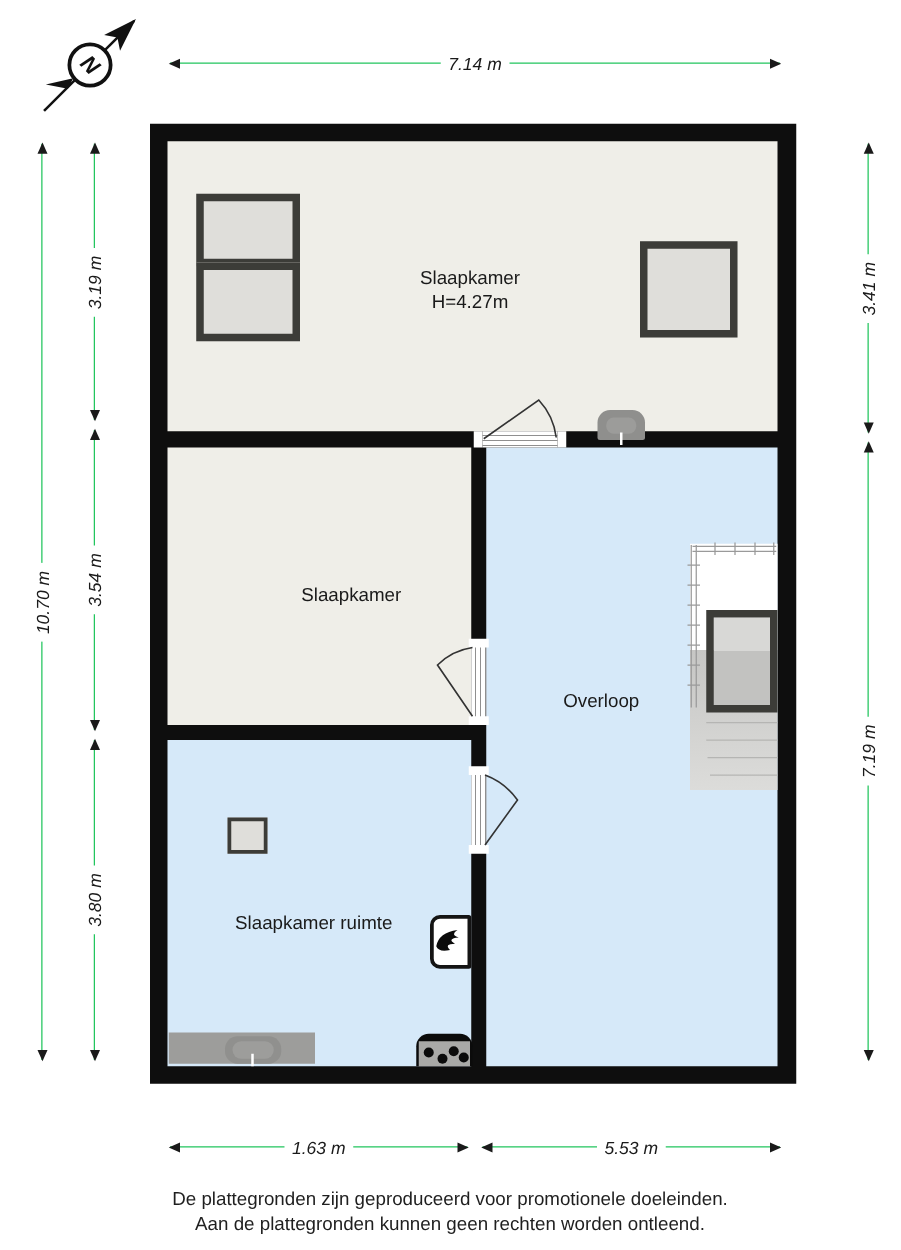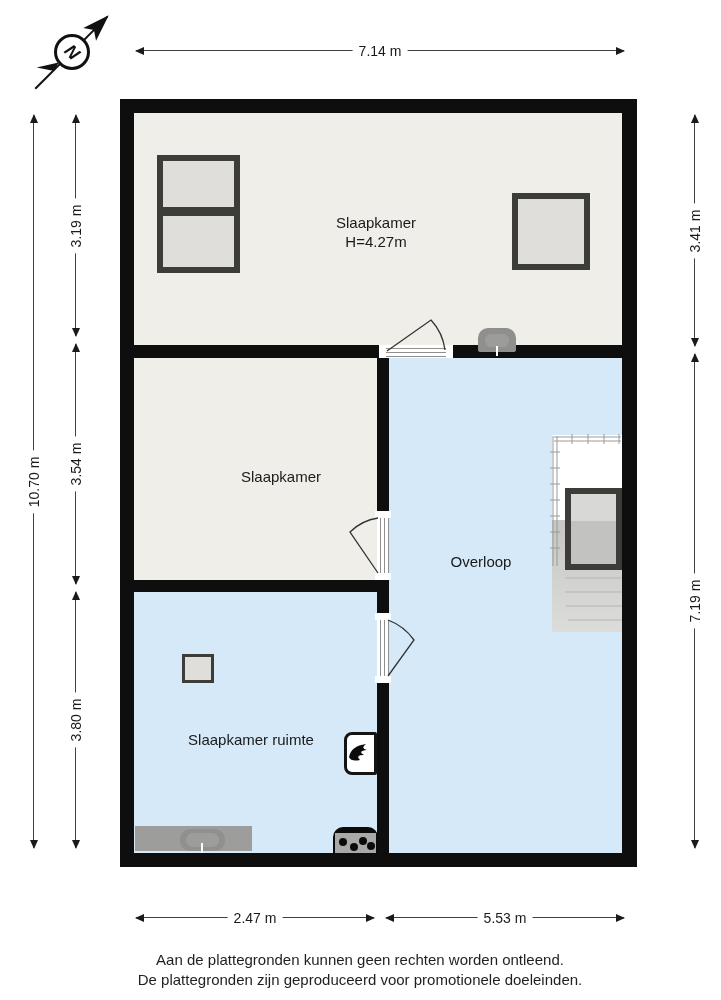--- a/index.html
+++ b/index.html
@@ -56,21 +56,21 @@
 
   
   .rlabel{position:absolute;transform:translate(-50%,-50%);font-size:15px;line-height:19px;
           color:#1a1a1a;white-space:nowrap;text-align:center;}
   .lbl-sk1 {left:376px;top:232px;}
   .lbl-sk2 {left:281px;top:476px;}
   .lbl-ovl {left:481px;top:561px;}
   .lbl-tech{left:251px;top:739px;}
 
   
-  .dim{position:absolute;background:#404040;}
+  .dim{position:absolute;background:#22c55e;font-style:italic;}
   .dim.h{height:1px;} .dim.v{width:1px;}
   .dim::before,.dim::after{content:"";position:absolute;width:0;height:0;}
   .dim.h::before{left:-1px;top:-3.5px;border-top:4px solid transparent;
                  border-bottom:4px solid transparent;border-right:9px solid #1a1a1a;}
   .dim.h::after {right:-1px;top:-3.5px;border-top:4px solid transparent;
                  border-bottom:4px solid transparent;border-left:9px solid #1a1a1a;}
   .dim.v::before{top:-1px;left:-3.5px;border-left:4px solid transparent;
                  border-right:4px solid transparent;border-bottom:9px solid #1a1a1a;}
   .dim.v::after {bottom:-1px;left:-3.5px;border-left:4px solid transparent;
                  border-right:4px solid transparent;border-top:9px solid #1a1a1a;}
@@ -162,29 +162,29 @@
   <div class="dim v" id="dim-l3">
     <span class="dlabel">3.80 m</span>
   </div>
   <div class="dim v" id="dim-r1">
     <span class="dlabel">3.41 m</span>
   </div>
   <div class="dim v" id="dim-r2">
     <span class="dlabel">7.19 m</span>
   </div>
   <div class="dim h" id="dim-b1">
-    <span class="dlabel">2.47 m</span>
+    <span class="dlabel">1.63 m</span>
   </div>
   <div class="dim h" id="dim-b2">
     <span class="dlabel">5.53 m</span>
   </div>
 
   <div class="abs footer">
+    <div>De plattegronden zijn geproduceerd voor promotionele doeleinden.</div>
     <div>Aan de plattegronden kunnen geen rechten worden ontleend.</div>
-    <div>De plattegronden zijn geproduceerd voor promotionele doeleinden.</div>
   </div>
 
   <svg class="overlay" width="721" height="1000" viewBox="0 0 721 1000">
 
     <g transform="translate(72,52) rotate(45)">
       <line x1="0" y1="52" x2="0" y2="-50" stroke="#111" stroke-width="2"></line>
       <polygon points="0,-52 -9,-25 0,-31 9,-25" fill="#111"></polygon>
       <polygon points="-2,17 -14,36 1,26" fill="#111"></polygon>
       <circle cx="0" cy="0" r="16.5" fill="#fff" stroke="#111" stroke-width="3"></circle>
       <text x="0" y="6" text-anchor="middle" font-size="18" font-style="italic" font-weight="bold" fill="#111" font-family="&quot;Liberation Sans&quot;,sans-serif">N</text>

